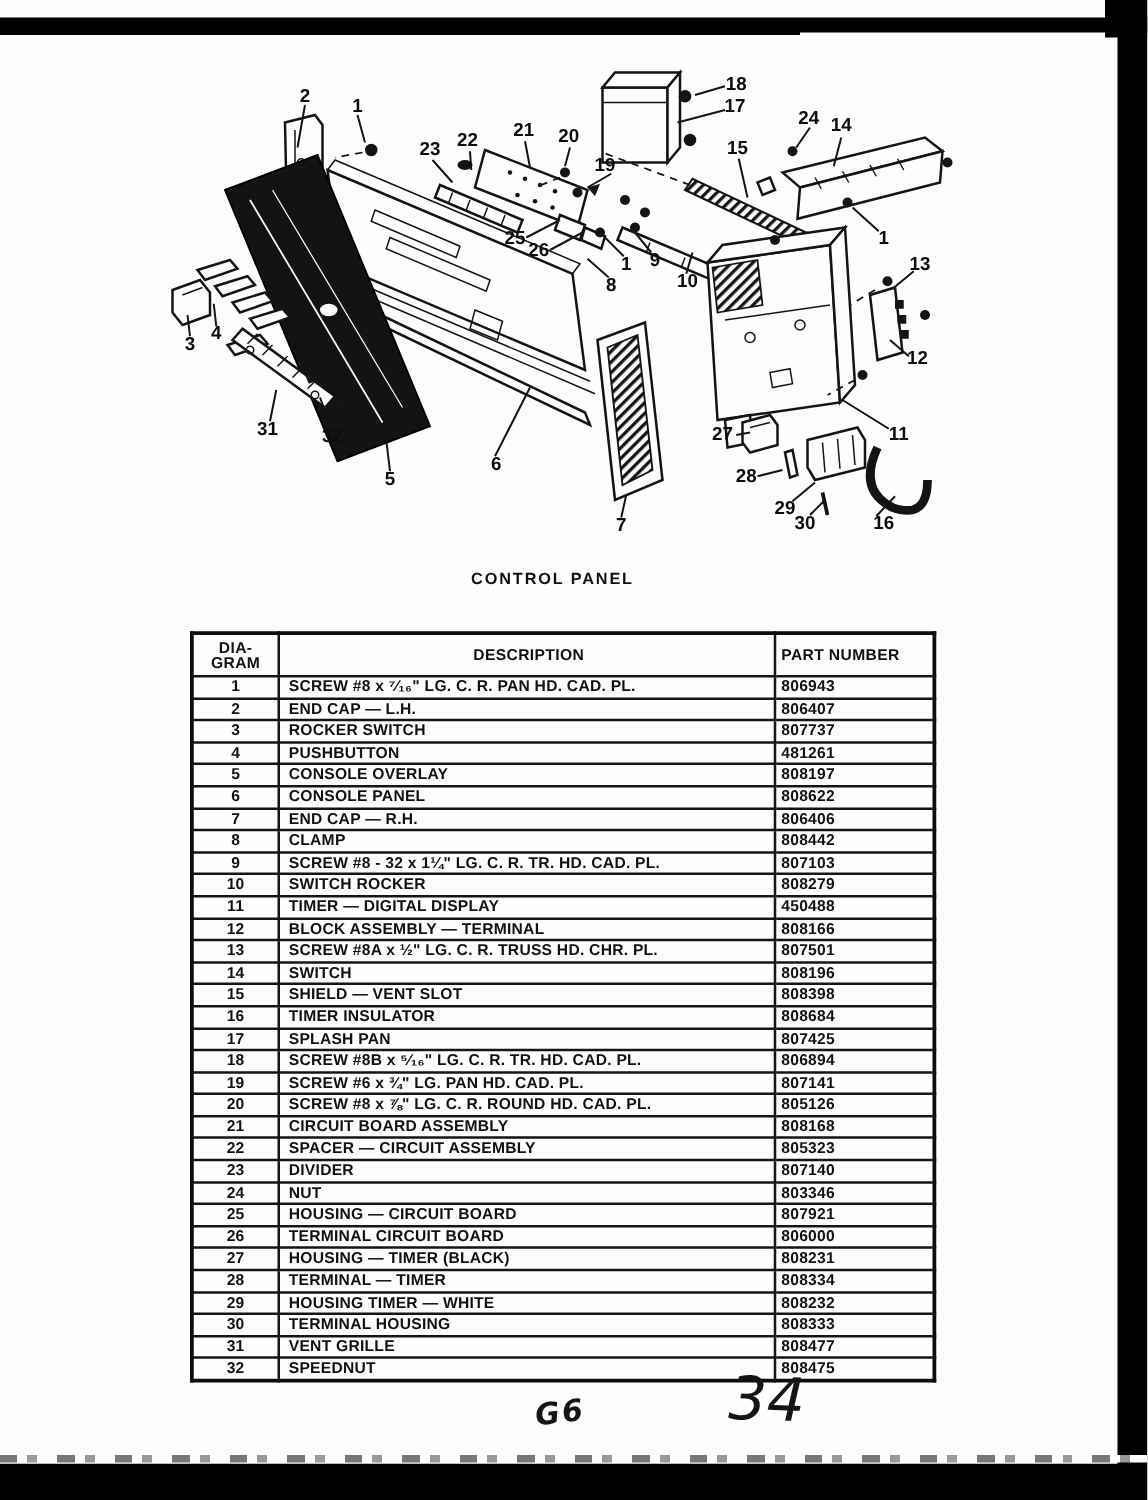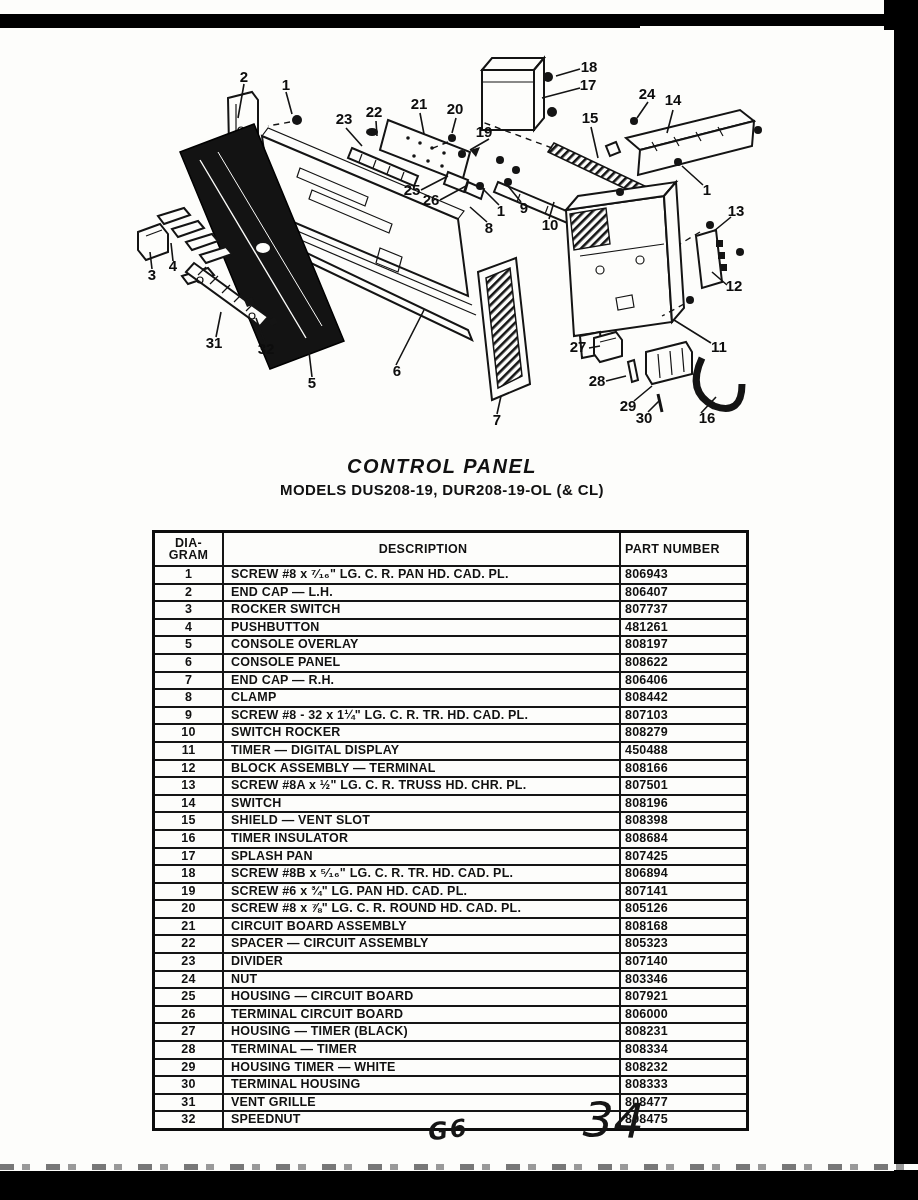--- a/index.html
+++ b/index.html
@@ -17,25 +17,25 @@
   
   #diagram{position:absolute;left:0;top:30px;}
   .ln{stroke:#141414;stroke-width:1.6;fill:none;}
   .dash{stroke:#141414;stroke-width:1.4;fill:none;stroke-dasharray:6 5;}
   .part{stroke:#141414;stroke-width:2;fill:#fdfdfb;}
   .thin{stroke:#141414;stroke-width:1.2;fill:none;}
   .solid{fill:#141414;stroke:none;}
   .callout{font:bold 15px "Liberation Sans",sans-serif;fill:#0d0d0d;text-anchor:middle;dominant-baseline:middle;}
   
   #title-block{position:absolute;left:152px;top:455px;width:580px;text-align:center;}
-  #page-title{font-size:20px;font-weight:bold;letter-spacing:1.5px;font-style:italic;}
+  #page-title{font-size:13px;font-weight:bold;letter-spacing:1.5px;}
   #page-subtitle{font-size:15px;font-weight:bold;letter-spacing:.4px;margin-top:3px;}
   
   #parts-table{position:absolute;left:152px;top:505px;width:580px;border-collapse:collapse;
-     table-layout:fixed;margin-top:25px;}
+     table-layout:fixed;}
   #parts-table th,#parts-table td{border:2px solid #151515;padding:0 4px;overflow:hidden;white-space:nowrap;}
   #parts-table{border:3px solid #0d0d0d;}
   #parts-table th{font-size:12.5px;font-weight:bold;height:32px;letter-spacing:.3px;}
   #parts-table td{font-size:12.5px;font-weight:bold;height:15.6px;line-height:15.6px;letter-spacing:.2px;}
   .c1{width:59px;text-align:center;}
   .c2{width:384px;text-align:left;padding-left:7px !important;}
   .c3{width:117px;text-align:left;}
   th.c1{font-size:11px;line-height:12px;}
   
   .handw{position:absolute;font-family:"DejaVu Sans",sans-serif;color:#151515;}
@@ -248,21 +248,20 @@
         <text x="214" y="314" class="callout">31</text>
         <text x="266" y="320" class="callout">32</text>
         <text x="312" y="354" class="callout">5</text>
         <text x="397" y="342" class="callout">6</text>
         <text x="497" y="391" class="callout">7</text>
       </g>
   </svg>
 
   <div id="title-block">
     <div id="page-title">CONTROL PANEL</div>
-    <div id="page-subtitle">MODELS DUS208-19, DUR208-19-OL (&amp; CL)</div>
   </div>
 
   <table id="parts-table">
     <thead>
       <tr>
         <th class="c1">
           <div>DIA-</div>
           <div>GRAM</div>
         </th>
         <th class="c2" style="text-align:center">DESCRIPTION</th>

